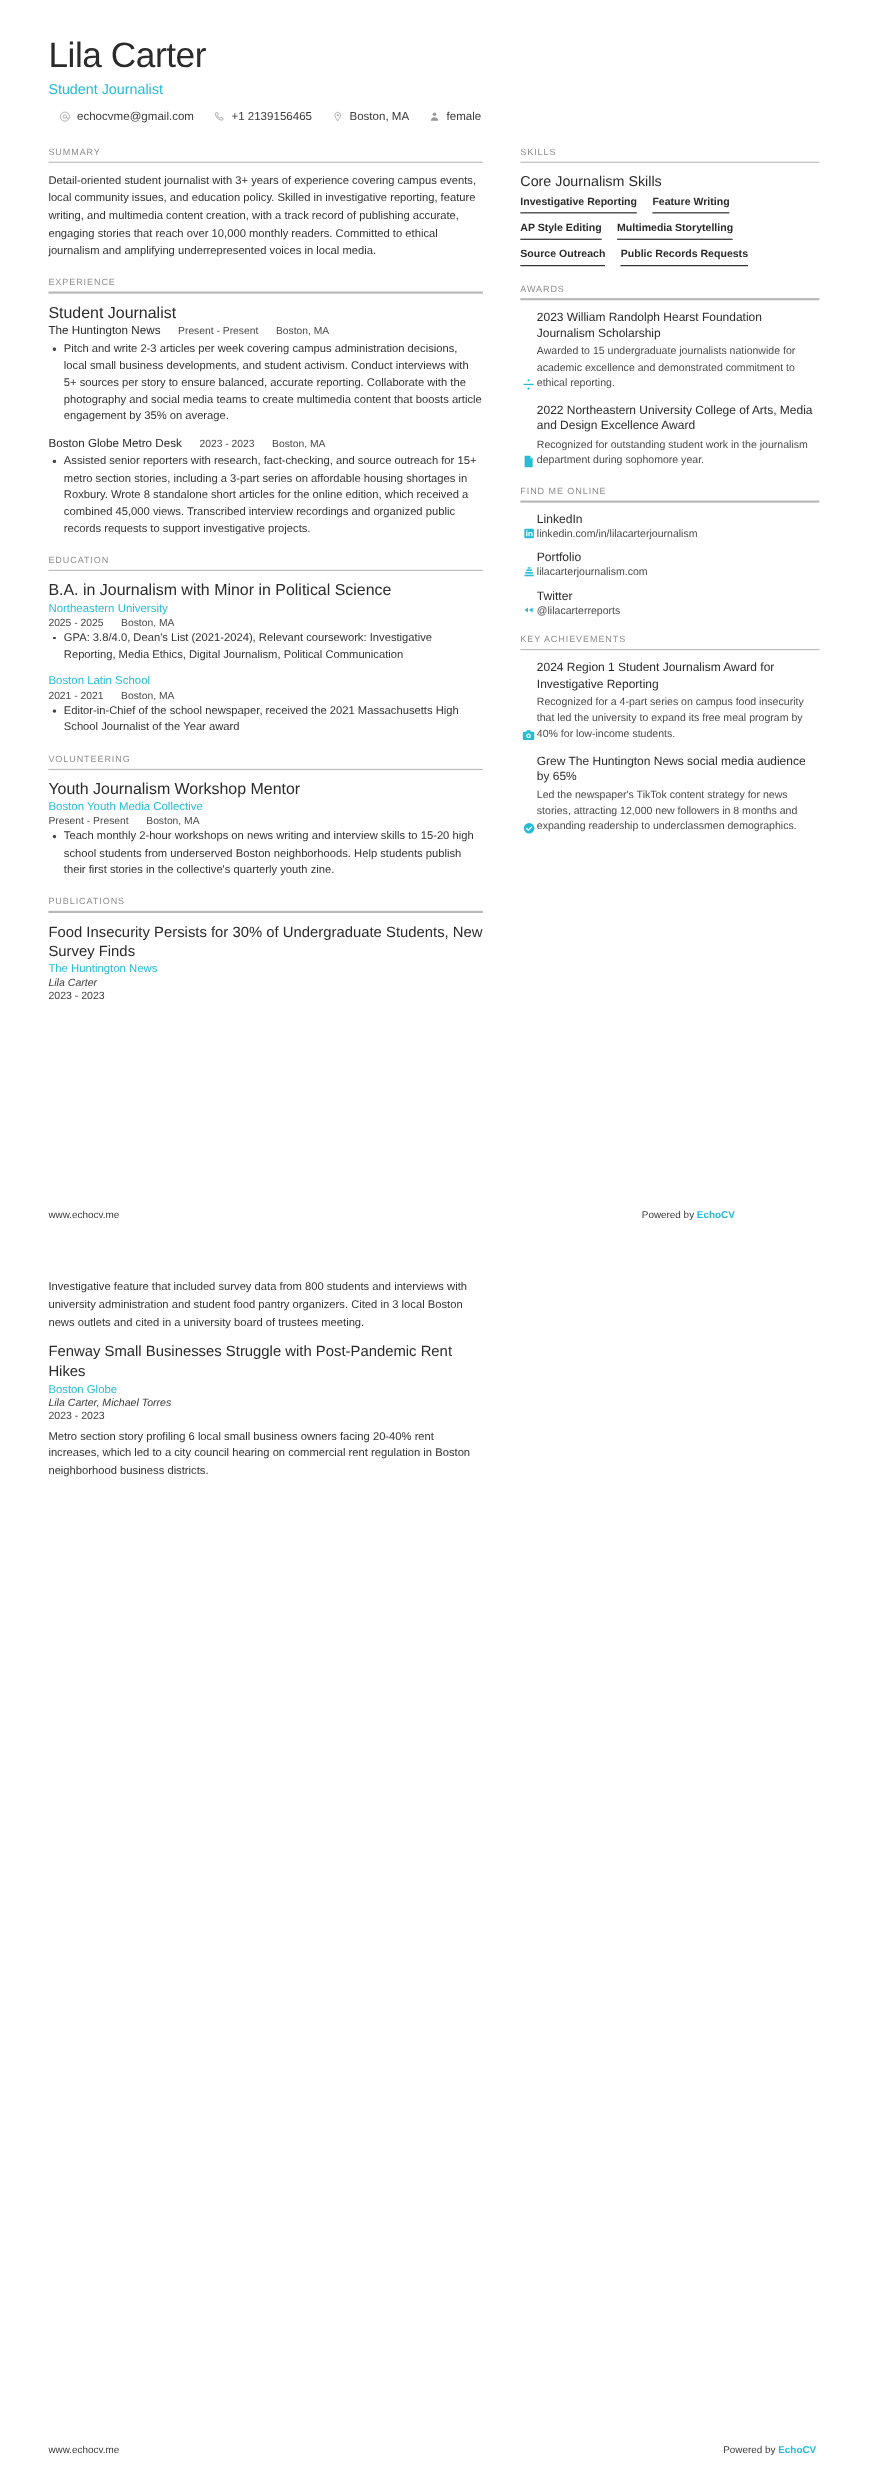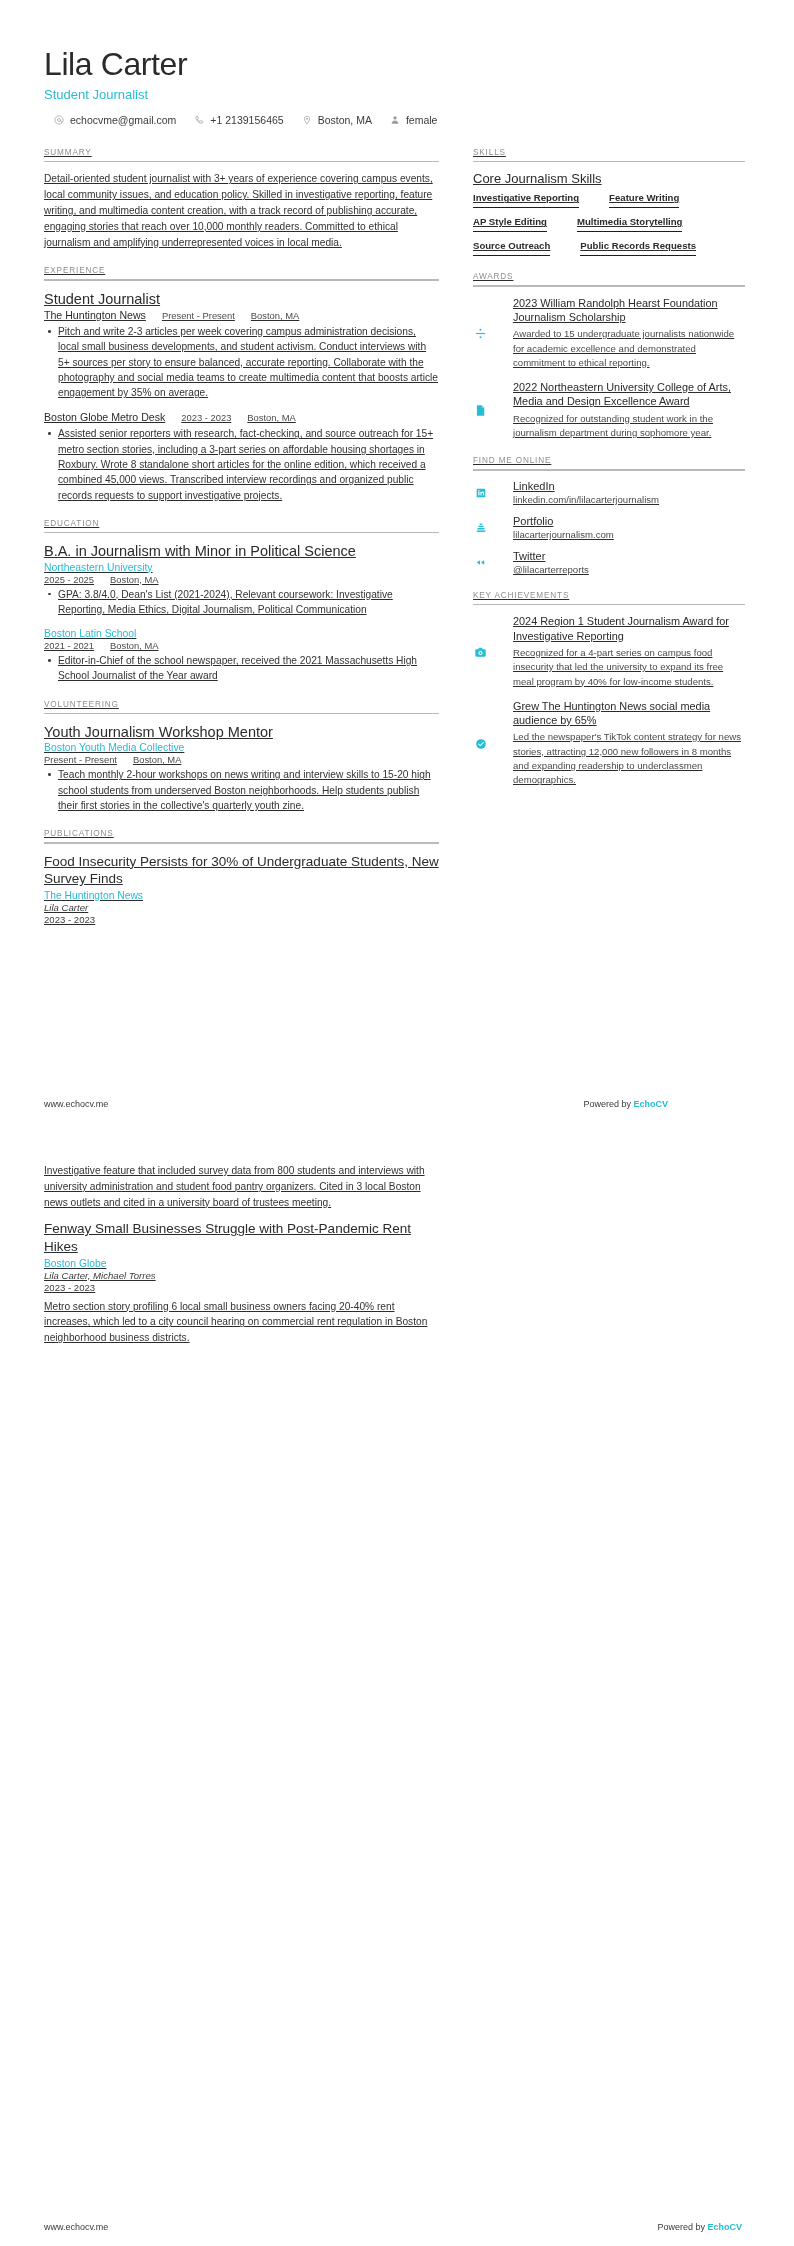--- a/index.html
+++ b/index.html
@@ -13,21 +13,21 @@
     font-family: "Liberation Sans", sans-serif;
     color: #2c2c2c;
     -webkit-font-smoothing: antialiased;
   }
   .page {
     position: relative;
     width: 712px;
     min-height: 1123px;
     background: #ffffff;
     box-sizing: border-box;
-    padding: 46px 44px 0 44px;
+    padding: 32px 44px 0 44px;
   }
   .page2 {
     position: relative;
     width: 786px;
     min-height: 1123px;
     background: #ffffff;
     box-sizing: border-box;
     padding: 40px 44px 0 44px;
   }
 
@@ -62,21 +62,20 @@
     color: #3a3a3a;
     white-space: nowrap;
   }
   .contact-item svg { display: block; }
 
   
   .columns {
     display: flex;
     gap: 34px;
     align-items: flex-start;
-    text-decoration: underline;
   }
   .col-left  { width: 395px; flex: none; }
   .col-right { width: 272px; flex: none; }
 
   
   .section { margin-bottom: 16px; }
   .section-title {
     font-size: 8.2px;
     letter-spacing: 0.85px;
     color: #8d8d8d;
@@ -188,37 +187,37 @@
   
   .skill-group-title {
     font-size: 13px;
     color: #2b2b2b;
     margin: 0 0 6px 0;
     font-weight: 400;
   }
   .skill-chips {
     display: flex;
     flex-wrap: wrap;
-    gap: 8px 30px;
+    gap: 8px 14px;
   }
   .skill-chip {
     font-size: 9.6px;
     font-weight: bold;
     color: #2b2b2b;
     border-bottom: 1.6px solid #1c1c1c;
     padding-bottom: 4px;
     white-space: nowrap;
   }
 
   
   .icon-item {
     display: flex;
-    gap: 25px;
+    gap: 0;
     margin-bottom: 10px;
-    align-items: center;
+    align-items: flex-end;
   }
   .icon-slot {
     width: 15px;
     flex: none;
     padding-top: 1px;
     display: flex;
     justify-content: center;
   }
   .icon-body { flex: 1; min-width: 0; }
   .icon-title {

